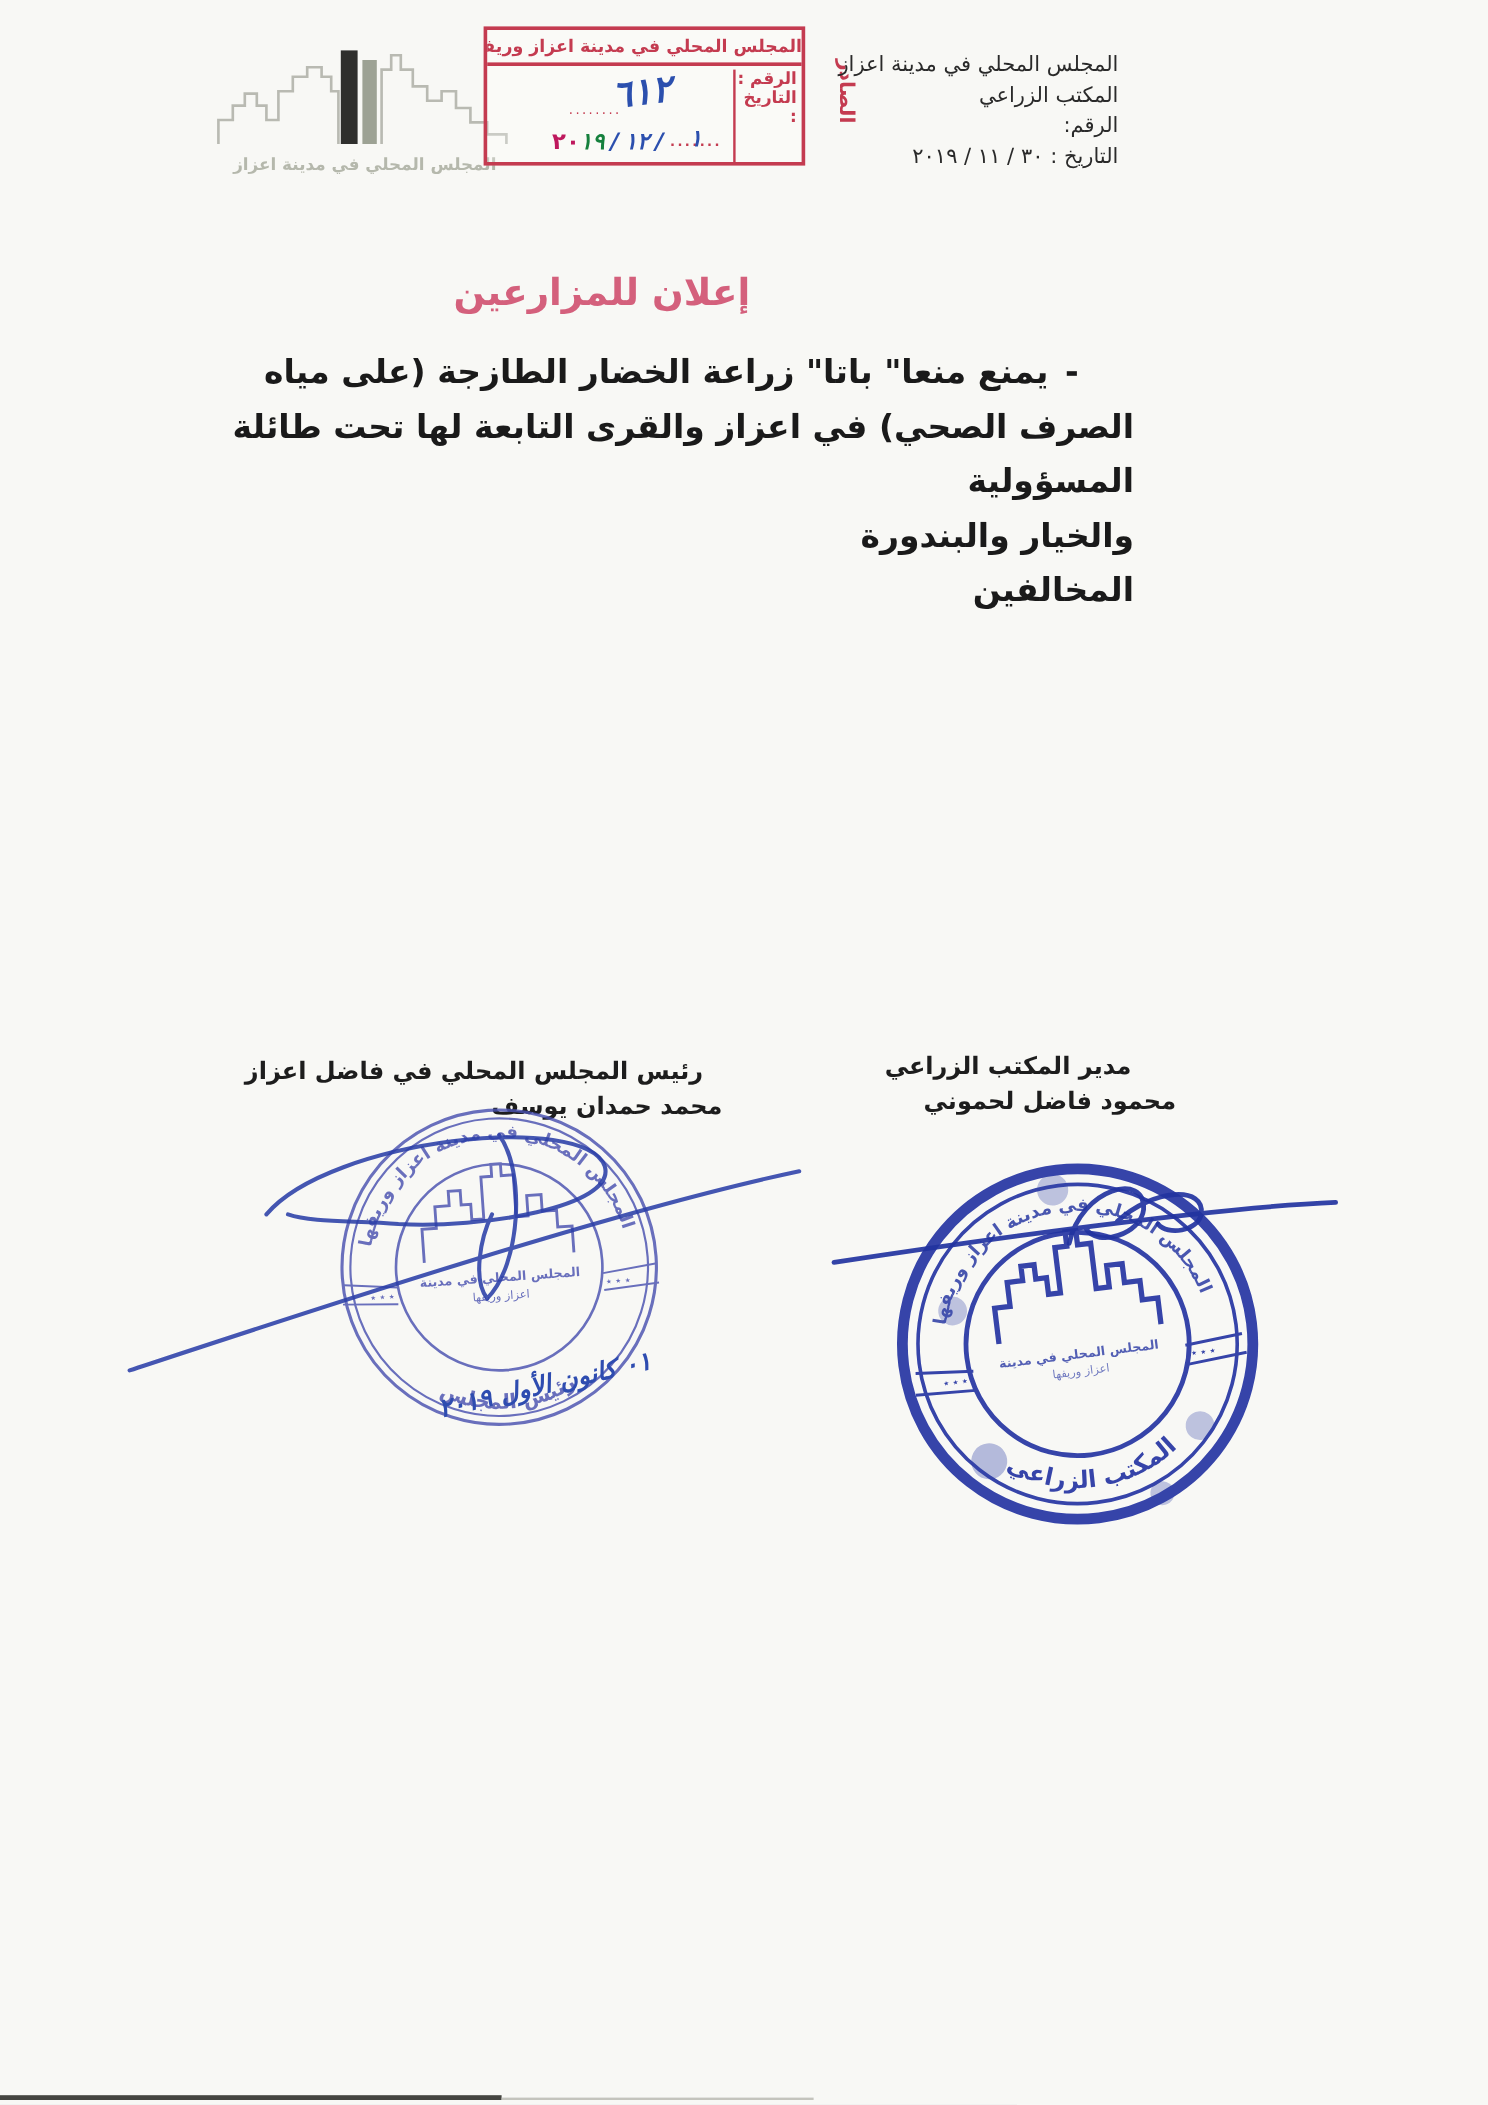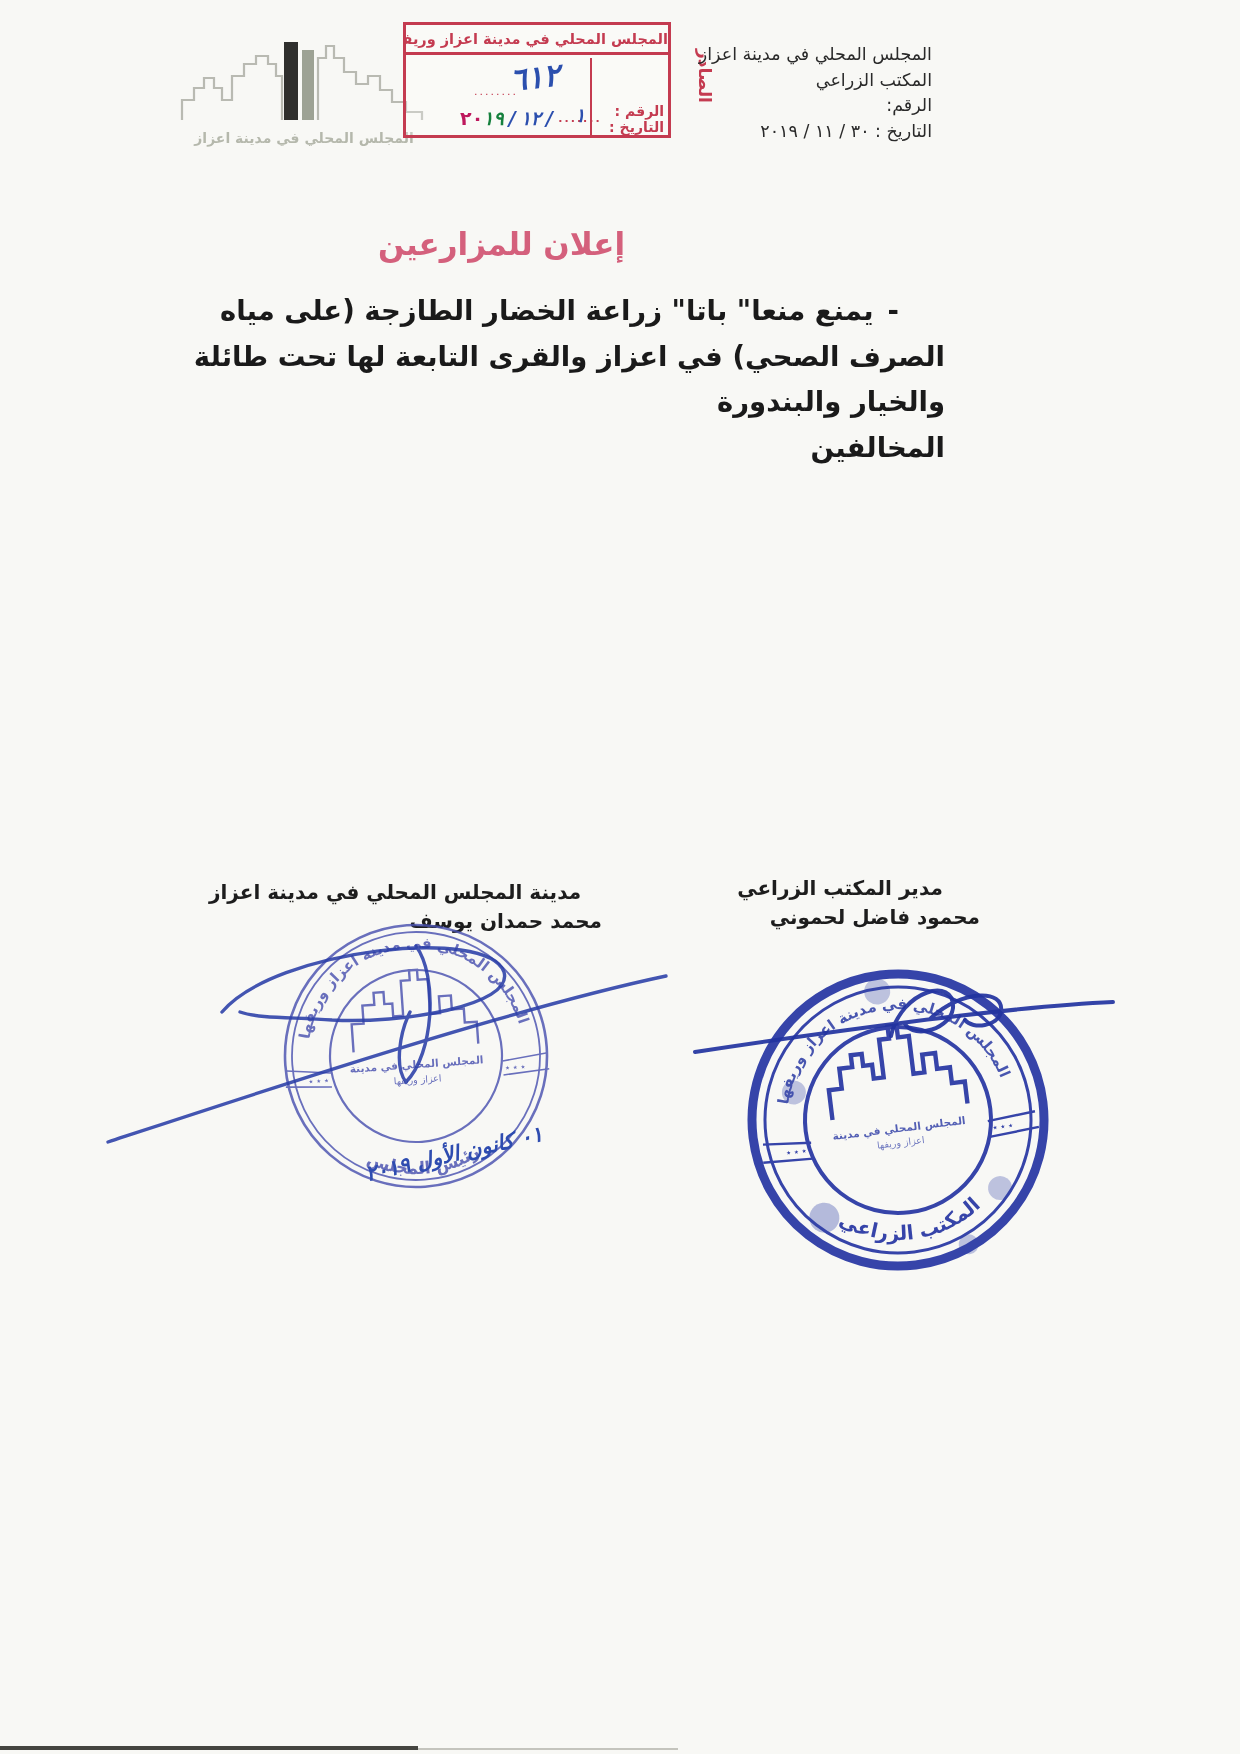--- a/index.html
+++ b/index.html
@@ -21,23 +21,23 @@
   .red-stamp {
     position:absolute; left:403px; top:22px; width:268px; height:116px;
     border:3px solid #c43b50; background:rgba(255,255,255,0.25);
   }
   .rs-header {
     height:30px; line-height:28px; text-align:center; direction:rtl;
     color:#c43b50; font-weight:bold; font-size:14.5px;
     border-bottom:3px solid #c43b50; white-space:nowrap; overflow:hidden;
   }
   .rs-labels {
-    position:absolute; right:0; top:33px; bottom:0; width:78px;
+    position:absolute; right:0; top:33px; bottom:0; width:57px;
     border-left:2.5px solid #c43b50; direction:rtl;
-    display:flex; flex-direction:column; justify-content:flex-end;
+    display:flex; flex-direction:column; justify-content:flex-start;
     color:#c43b50; font-weight:bold; font-size:14px; text-align:right;
     padding-right:4px;
   }
   .rs-number {
     position:absolute; right:108px; top:34px; color:#2b4fae;
     font-size:31px; font-weight:bold; font-style:italic;
     transform:rotate(-7deg);
   }
   .rs-num-dots {
     position:absolute; right:150px; top:60px; color:#c43b50;
@@ -151,30 +151,31 @@
     <div>المكتب الزراعي</div>
     <div>الرقم:</div>
     <div>التاريخ :  ٣٠ / ١١  /  ٢٠١٩</div>
   </div>
 
   <div class="doc-title">إعلان للمزارعين</div>
 
   <div class="body-text">
     <div class="body-line dash-line"><span class="dash">-</span><span>يمنع منعا" باتا" زراعة الخضار الطازجة (على مياه</span></div>
     <div class="body-line"><span>الصرف الصحي) في اعزاز والقرى التابعة لها تحت طائلة</span></div>
+    <div class="body-line"><span>المسؤولية</span></div>
     <div class="body-line"><span>والخيار والبندورة</span></div>
     <div class="body-line"><span>المخالفين</span></div>
   </div>
 
   <div class="sig-block sig-right">
     <div>مدير المكتب الزراعي</div>
     <div class="sig-name">محمود فاضل لحموني</div>
   </div>
   <div class="sig-block sig-left">
-    <div>مدينة المجلس المحلي في مدينة اعزاز</div>
+    <div>رئيس المجلس المحلي في فاضل اعزاز</div>
     <div class="sig-name">محمد حمدان يوسف</div>
   </div>
 
   <svg class="stamp-left" width="280" height="280" viewBox="0 0 280 280">
     <defs>
       <path id="ls-top" d="M 32,140 A 108,108 0 0 1 248,140"></path>
       <path id="ls-bot" d="M 22,140 A 118,118 0 0 0 258,140"></path>
     </defs>
     <g stroke="#4a52b0" fill="none" transform="rotate(-4 140 140)">
       <circle cx="140" cy="140" r="131" stroke-width="2.6"></circle>

